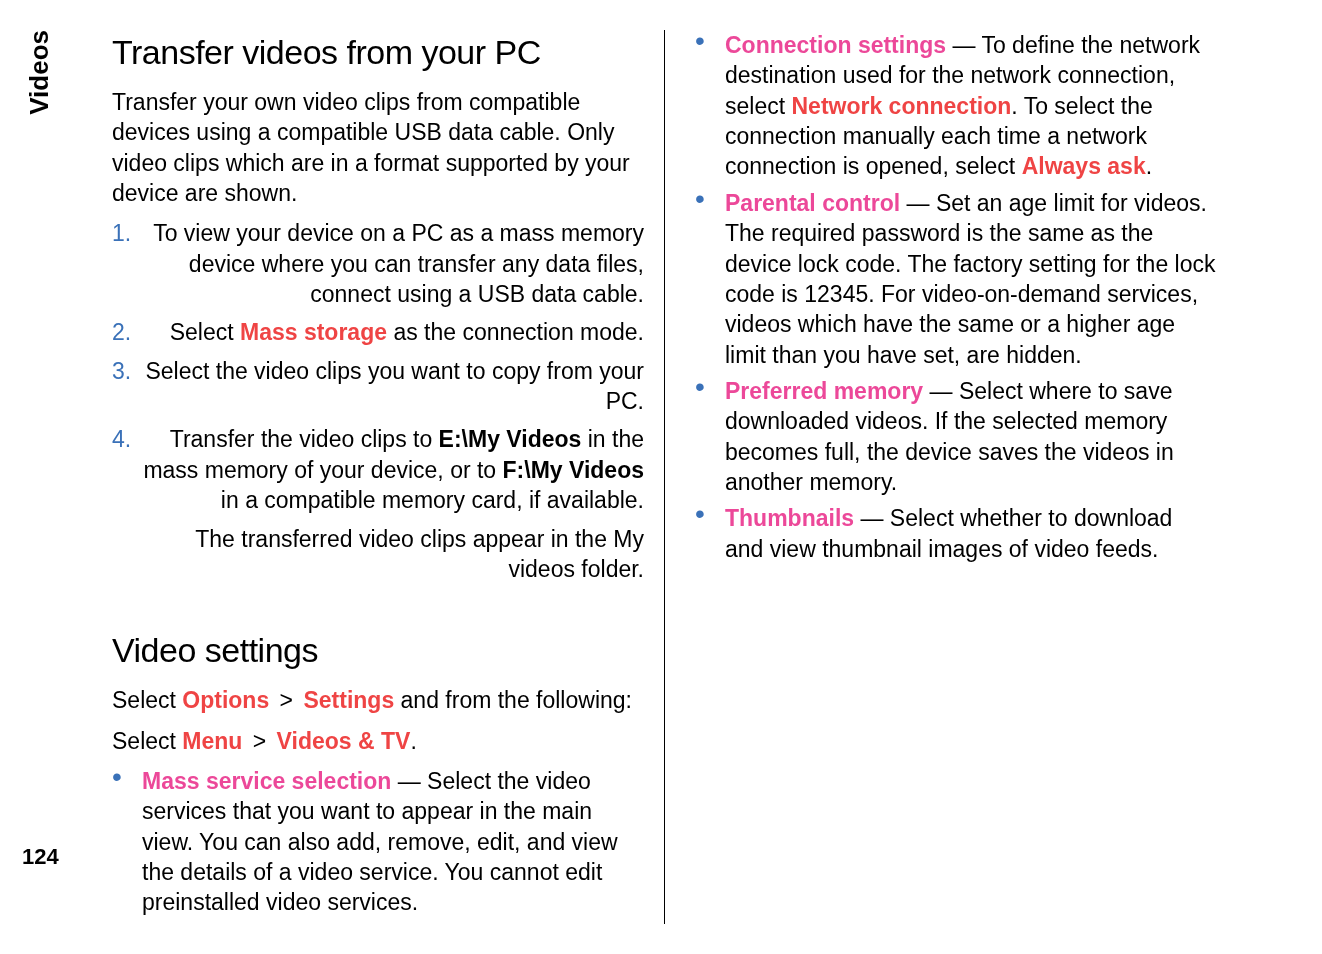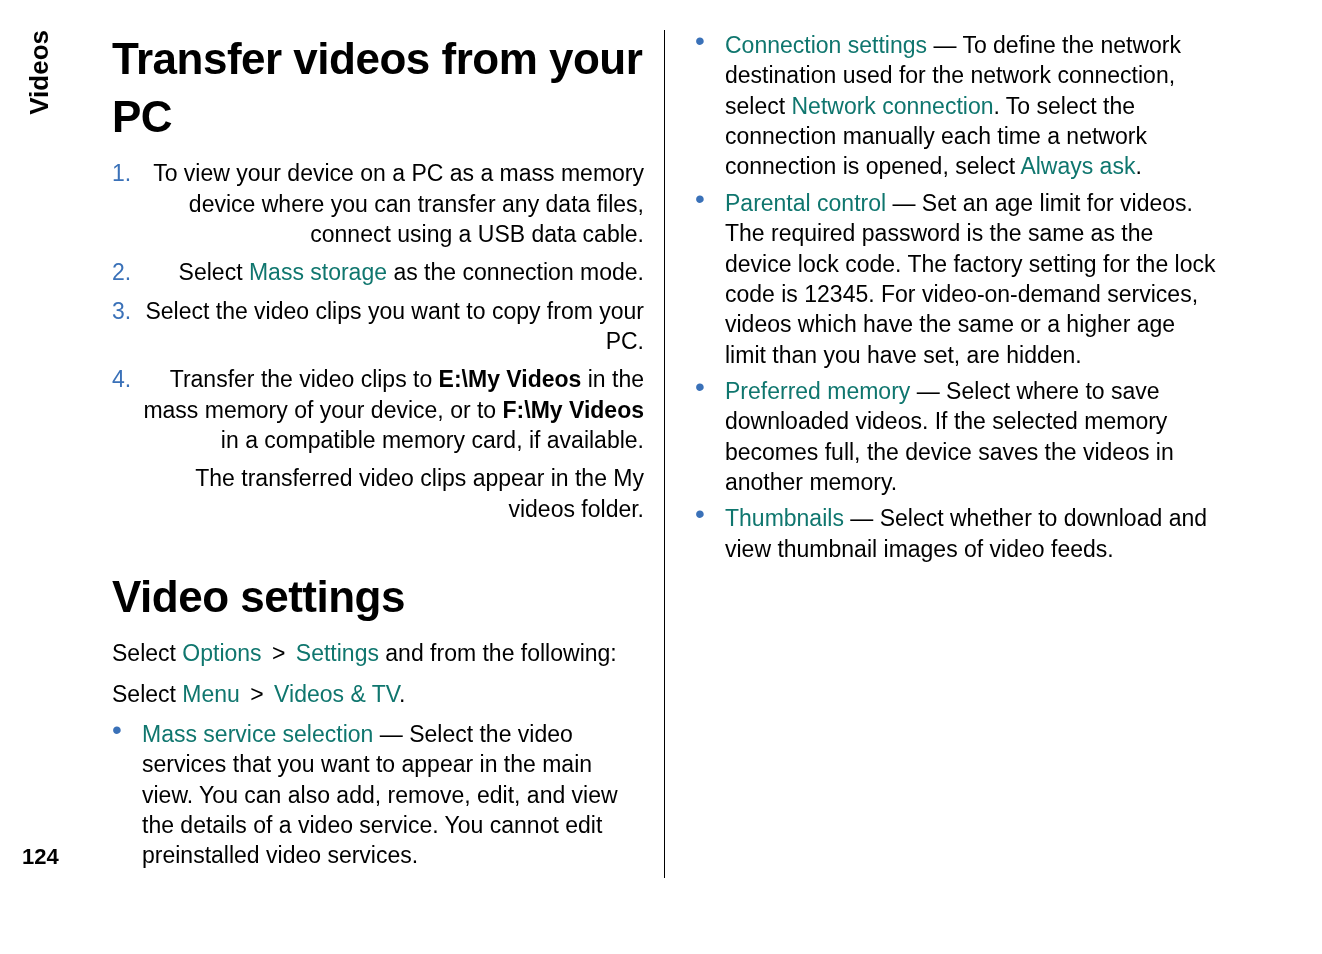--- a/index.html
+++ b/index.html
@@ -50,22 +50,22 @@
     }
     .col-right {
       padding-left: 30px;
     }
     .divider {
       width: 0;
       border-left: 1.5px solid #000;
       min-height: 848px;
     }
     h1.section-title {
-      font-size: 44px;
-      font-weight: bold;
+      font-size: 34px;
+      font-weight: normal;
       margin-bottom: 12px;
       letter-spacing: -0.5px;
     }
     h1.section-title.second {
       margin-top: 44px;
     }
     .para {
       margin-bottom: 10px;
     }
     ol.steps {
@@ -101,43 +101,44 @@
       color: #3a71b8;
       font-size: 28px;
       line-height: 0.8;
       min-width: 30px;
       flex-shrink: 0;
     }
     .bullet-body {
       flex: 1;
     }
     .ui-label {
-      color: #0f766e;
-      font-weight: normal;
+      color: #ef4444;
+      font-weight: bold;
     }
     .ui-blue {
-      color: #0f766e;
-      font-weight: normal;
+      color: #ec4899;
+      font-weight: bold;
     }
     .bold {
       font-weight: bold;
     }
     .nav-sep {
       margin: 0 4px;
     }
   </style>
 </head>
 <body>
 
 <div class="side-label">Videos</div>
 <div class="page-number">124</div>
 
 <div class="content">
   <div class="column col-left">
     <h1 class="section-title">Transfer videos from your PC</h1>
+    <p class="para">Transfer your own video clips from compatible devices using a compatible USB data cable. Only video clips which are in a format supported by your device are shown.</p>
     <ol class="steps">
       <li>
         <span class="step-num">1.</span>
         <span class="step-body">To view your device on a PC as a mass memory device where you can transfer any data files, connect using a USB data cable.</span>
       </li>
       <li>
         <span class="step-num">2.</span>
         <span class="step-body"><span>Select </span><span class="ui-label">Mass storage</span><span> as the connection mode.</span></span>
       </li>
       <li>

